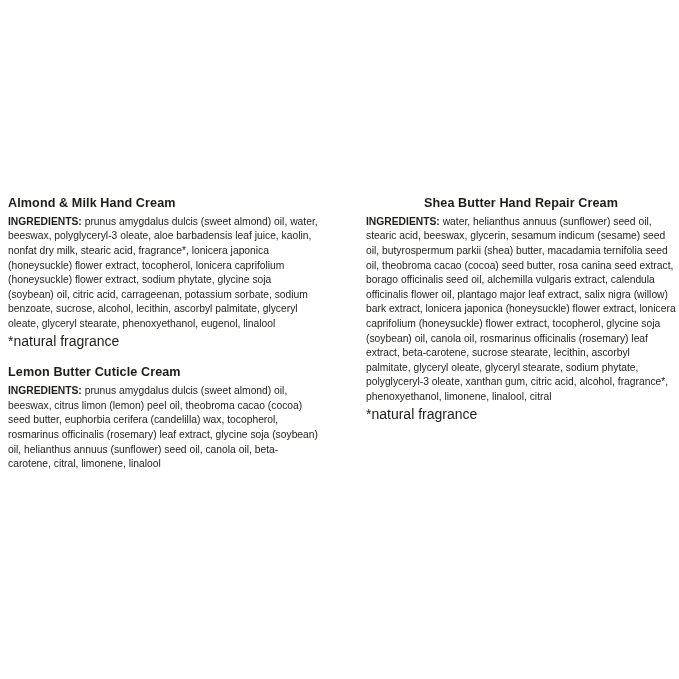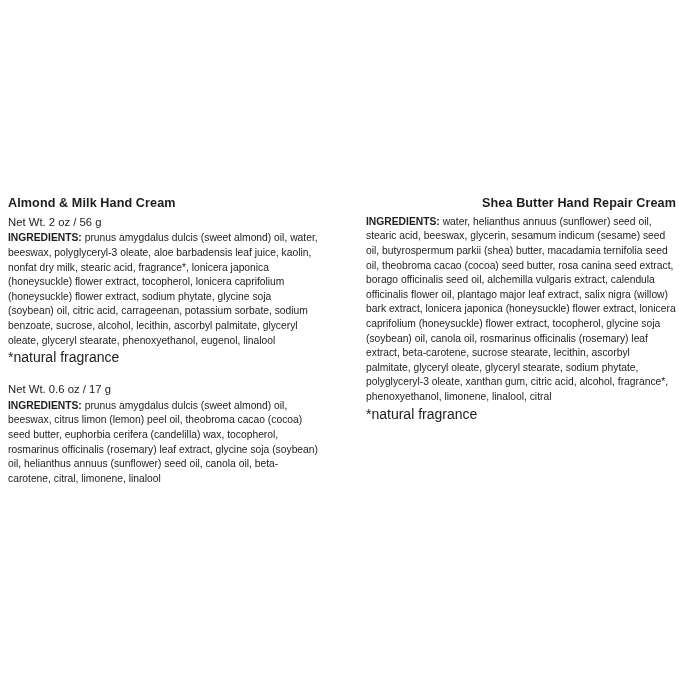--- a/index.html
+++ b/index.html
@@ -54,39 +54,38 @@
   }
   .ingredients-label {
     font-weight: bold;
   }
   .footnote {
     font-size: 14px;
     line-height: 1.42;
     margin: 0;
   }
   .centered {
-    text-align: right;
+    text-align: center;
   }
 </style>
 </head>
 <body>
 
 <div class="page">
 
   <div class="column col-left">
 
     <div class="product">
       <div class="product-title">Almond &amp; Milk Hand Cream</div>
-      <div class="product-weight">Net Wt. 2 oz / 56 g</div>
       <p class="ingredients"><span class="ingredients-label">INGREDIENTS:</span><span> prunus amygdalus dulcis (sweet almond) oil, water, beeswax, polyglyceryl-3 oleate, aloe barbadensis leaf juice, kaolin, nonfat dry milk, stearic acid, fragrance*, lonicera japonica (honeysuckle) flower extract, tocopherol, lonicera caprifolium (honeysuckle) flower extract, sodium phytate, glycine soja (soybean) oil, citric acid, carrageenan, potassium sorbate, sodium benzoate, sucrose, alcohol, lecithin, ascorbyl palmitate, glyceryl oleate, glyceryl stearate, phenoxyethanol, eugenol, linalool</span></p>
       <p class="footnote">*natural fragrance</p>
     </div>
 
     <div class="product">
-      <div class="product-weight">Net Wt. 0.6 oz / 17 g</div>
+      <div class="product-title">Lemon Butter Cuticle Cream</div>
       <p class="ingredients"><span class="ingredients-label">INGREDIENTS:</span><span> prunus amygdalus dulcis (sweet almond) oil, beeswax, citrus limon (lemon) peel oil, theobroma cacao (cocoa) seed butter, euphorbia cerifera (candelilla) wax, tocopherol, rosmarinus officinalis (rosemary) leaf extract, glycine soja (soybean) oil, helianthus annuus (sunflower) seed oil, canola oil, beta-carotene, citral, limonene, linalool</span></p>
     </div>
 
   </div>
 
   <div class="column col-right">
 
     <div class="product">
       <div class="product-title centered">Shea Butter Hand Repair Cream</div>
       <p class="ingredients"><span class="ingredients-label">INGREDIENTS:</span><span> water, helianthus annuus (sunflower) seed oil, stearic acid, beeswax, glycerin, sesamum indicum (sesame) seed oil, butyrospermum parkii (shea) butter, macadamia ternifolia seed oil, theobroma cacao (cocoa) seed butter, rosa canina seed extract, borago officinalis seed oil, alchemilla vulgaris extract, calendula officinalis flower oil, plantago major leaf extract, salix nigra (willow) bark extract, lonicera japonica (honeysuckle) flower extract, lonicera caprifolium (honeysuckle) flower extract, tocopherol, glycine soja (soybean) oil, canola oil, rosmarinus officinalis (rosemary) leaf extract, beta-carotene, sucrose stearate, lecithin, ascorbyl palmitate, glyceryl oleate, glyceryl stearate, sodium phytate, polyglyceryl-3 oleate, xanthan gum, citric acid, alcohol, fragrance*, phenoxyethanol, limonene, linalool, citral</span></p>

